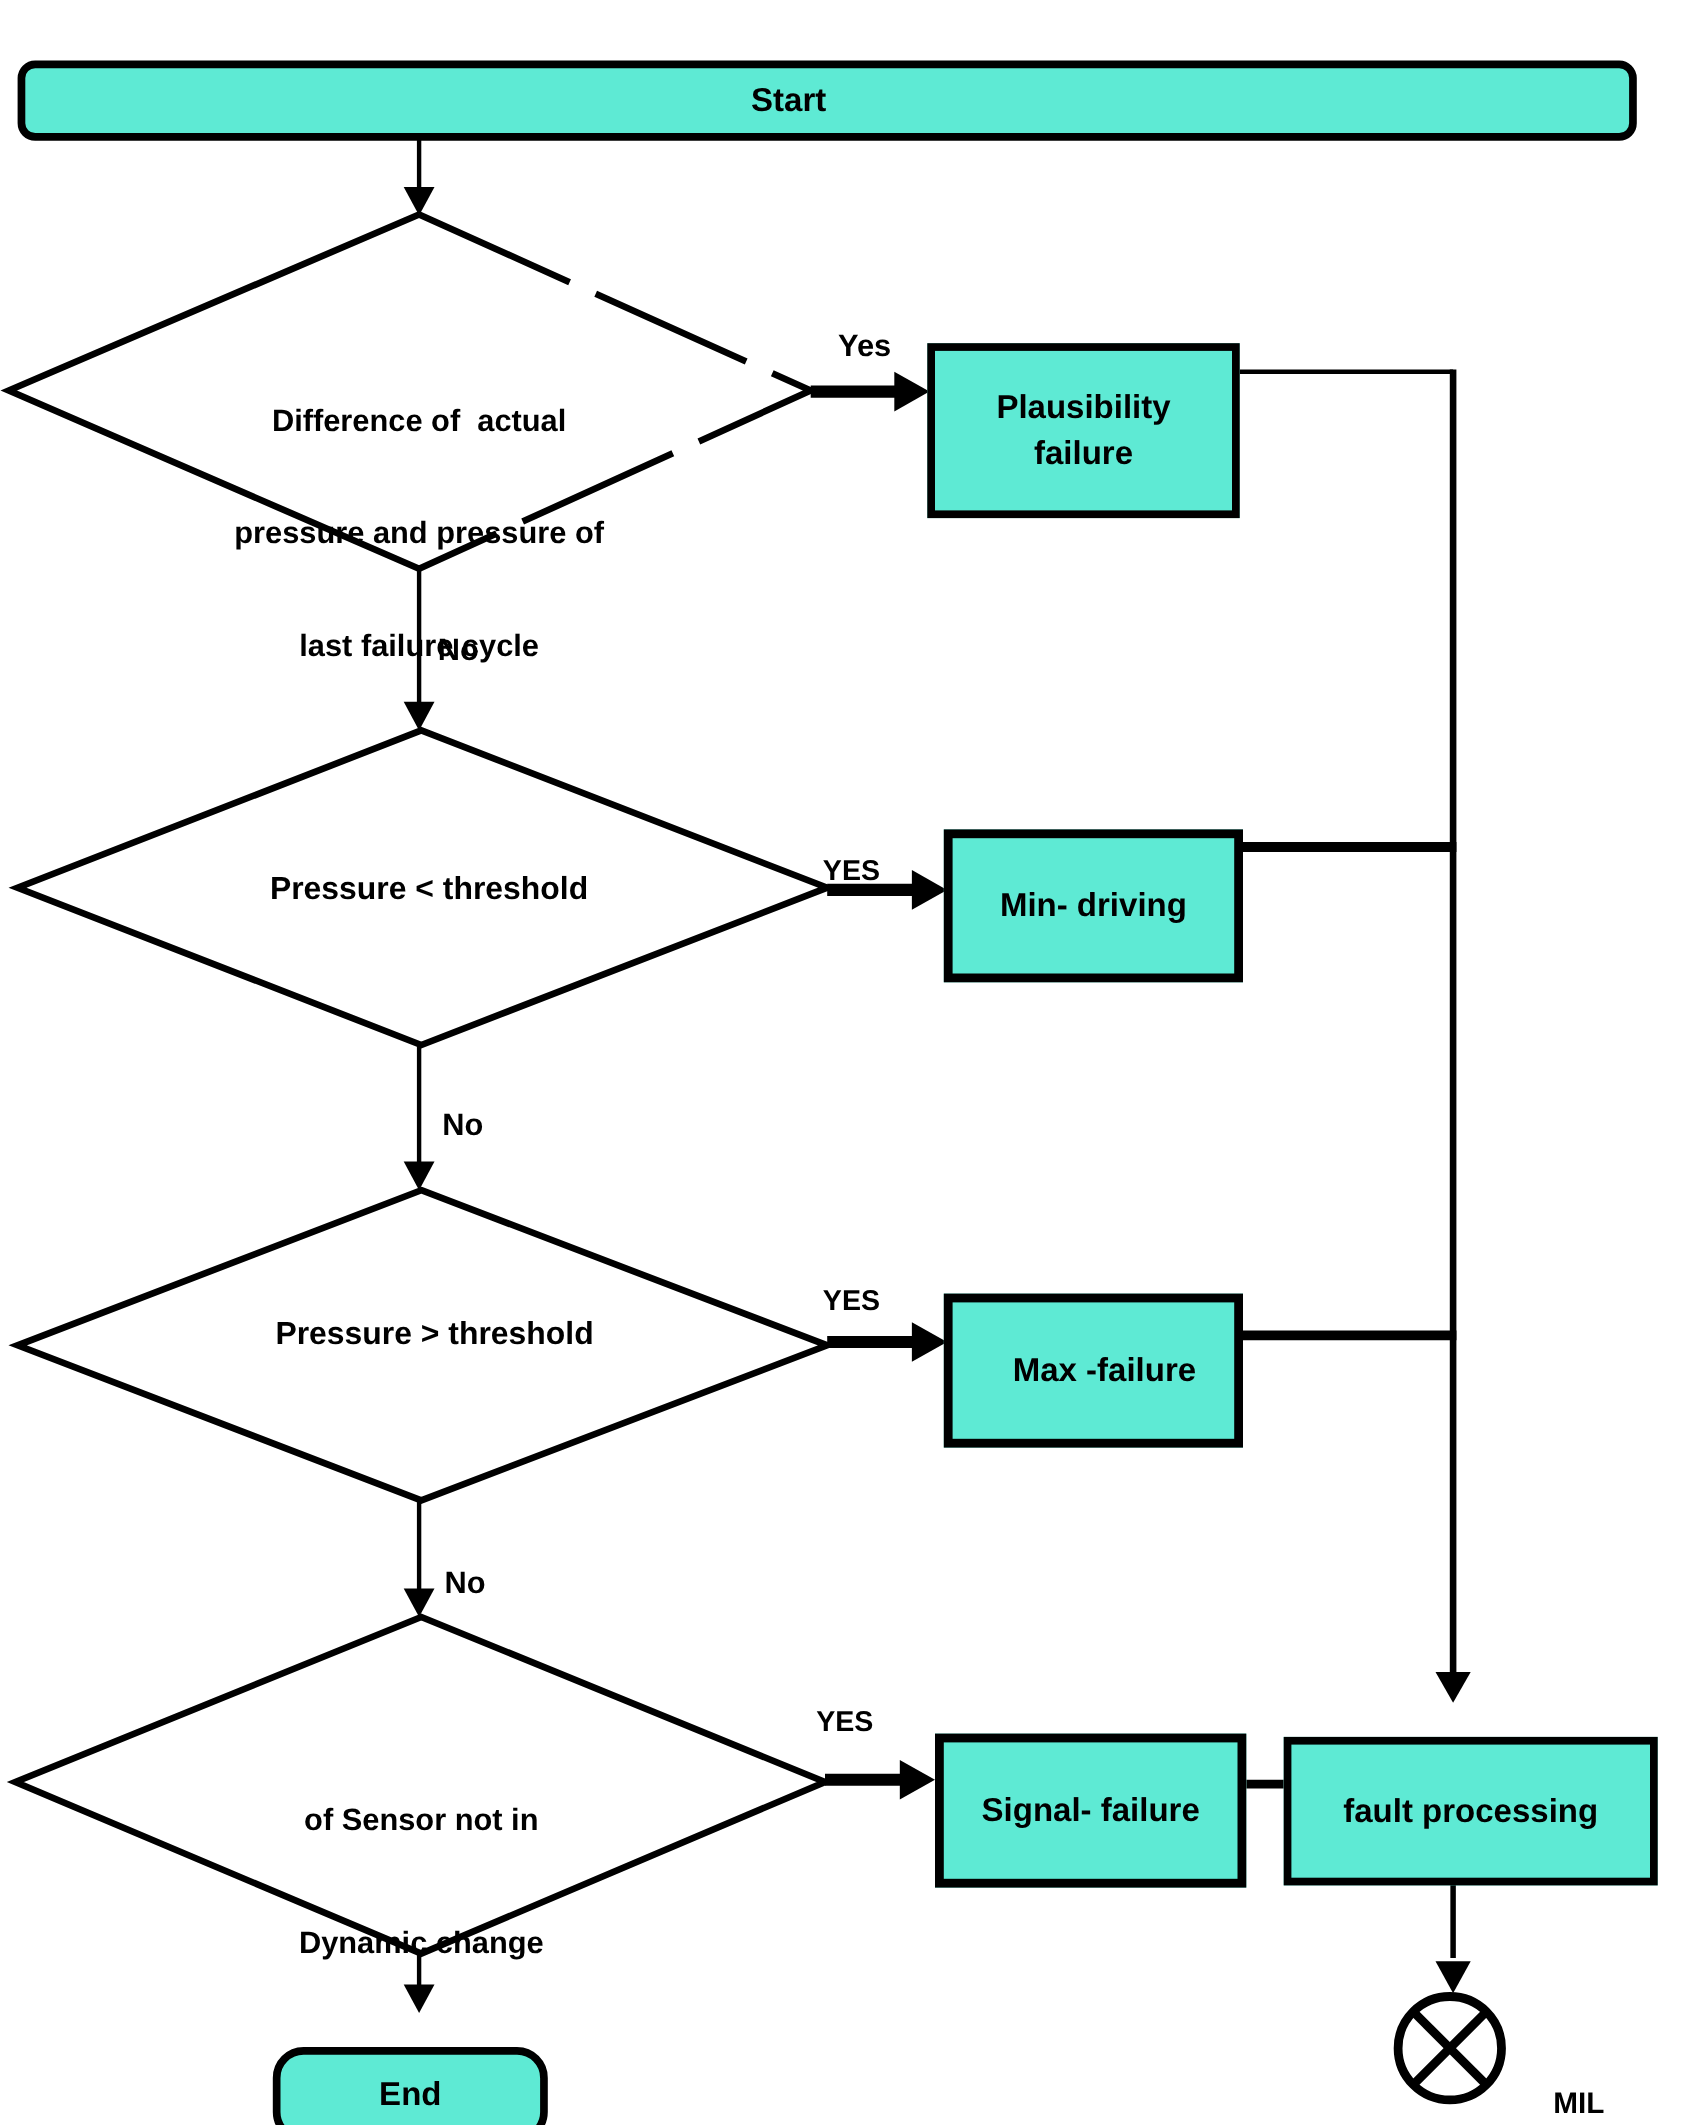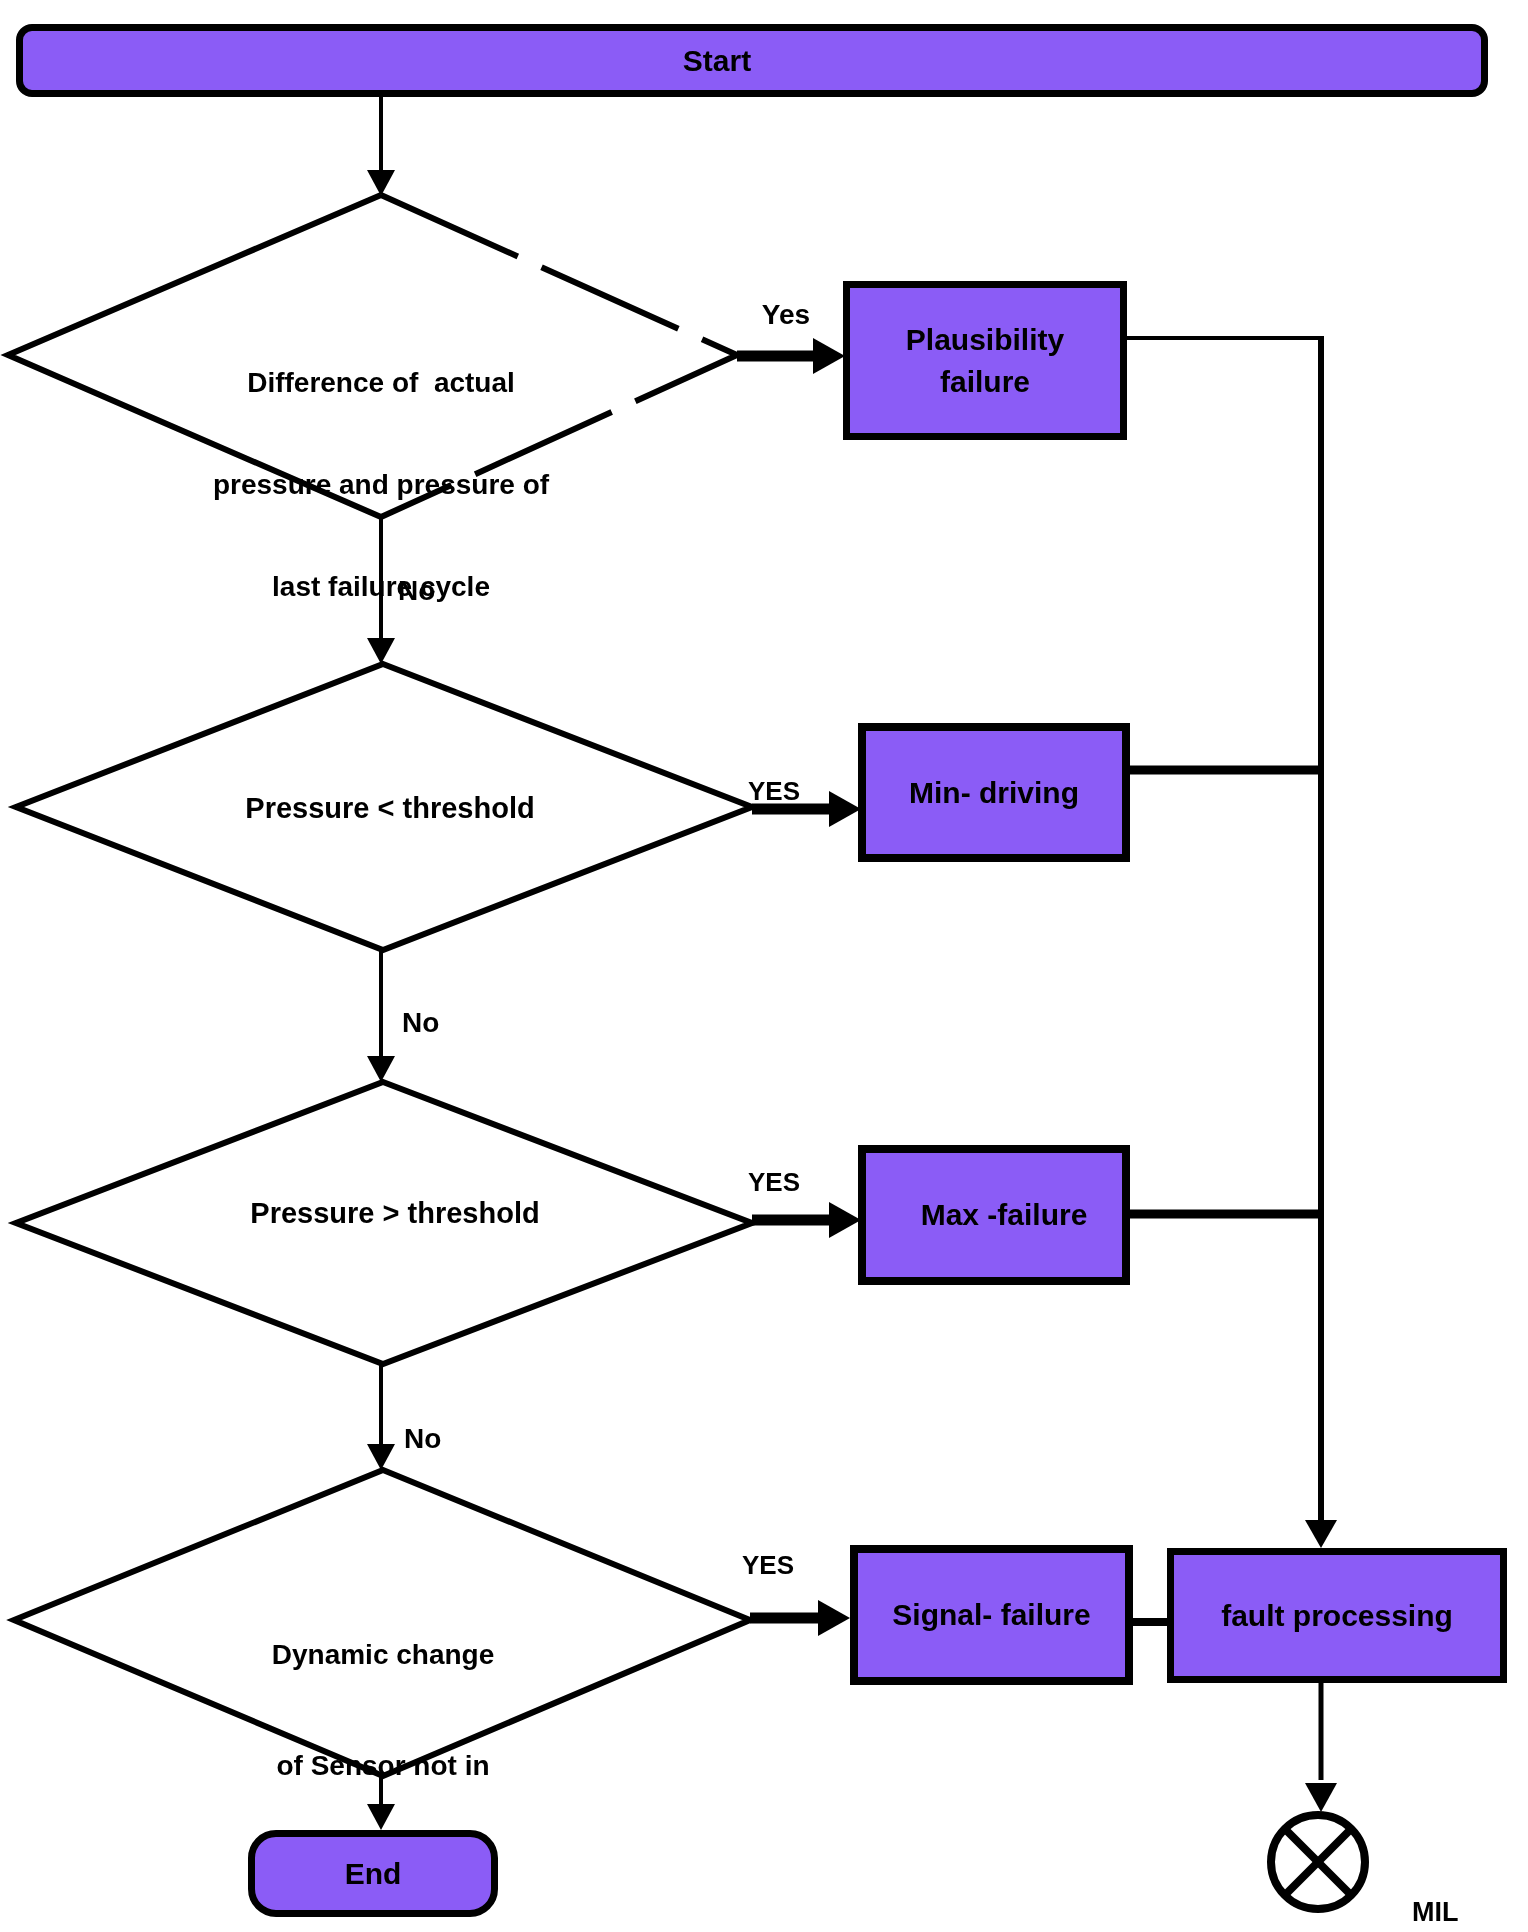--- a/index.html
+++ b/index.html
@@ -19,28 +19,29 @@
   svg.wires {
     position: absolute;
     left: 0; top: 0;
     width: 1528px;
     height: 1932px;
     z-index: 1;
   }
   .node {
     position: absolute;
     z-index: 2;
-    background: #8b5cf6;
+    background: #5eead4;
     border: 7px solid #000000;
     display: flex;
     align-items: center;
     justify-content: center;
     text-align: center;
     font-weight: bold;
     box-sizing: border-box;
+    margin-top: 31px;
   }
   .node.terminator { border-radius: 16px; }
   .node.end-term { border-radius: 28px; }
   .node.thick { border-width: 8px; }
   .box-text { font-size: 30px; line-height: 42px; font-weight: bold; }
   .label {
     position: absolute;
     z-index: 2;
     font-weight: bold;
     font-size: 28px;
@@ -152,22 +153,22 @@
 
   <div class="diamond-text d3-text" style="left:145px; top:1197px; width:500px;">Pressure &gt; threshold</div>
   <div class="label" style="left:748px; top:1167px; font-size:26px;">YES</div>
   <div class="label" style="left:404px; top:1424px;">No</div>
 
   <div class="node thick" style="left:858px; top:1145px; width:272px; height:140px;padding-left:20px;">
     <span class="box-text">Max -failure</span>
   </div>
 
   <div class="diamond-text d4-text" style="left:133px; top:1562px; width:500px;">
+    <span class="dt-line">of Sensor not in</span>
     <span class="dt-line">Dynamic change</span>
-    <span class="dt-line">of Sensor not in</span>
     <span class="dt-line">range</span>
   </div>
   <div class="label" style="left:742px; top:1550px; font-size:26px;">YES</div>
 
   <div class="node thick" style="left:850px; top:1545px; width:283px; height:140px;">
     <span class="box-text">Signal- failure</span>
   </div>
 
   <div class="node" style="left:1167px; top:1548px; width:340px; height:135px;">
     <span class="box-text">fault processing</span>

